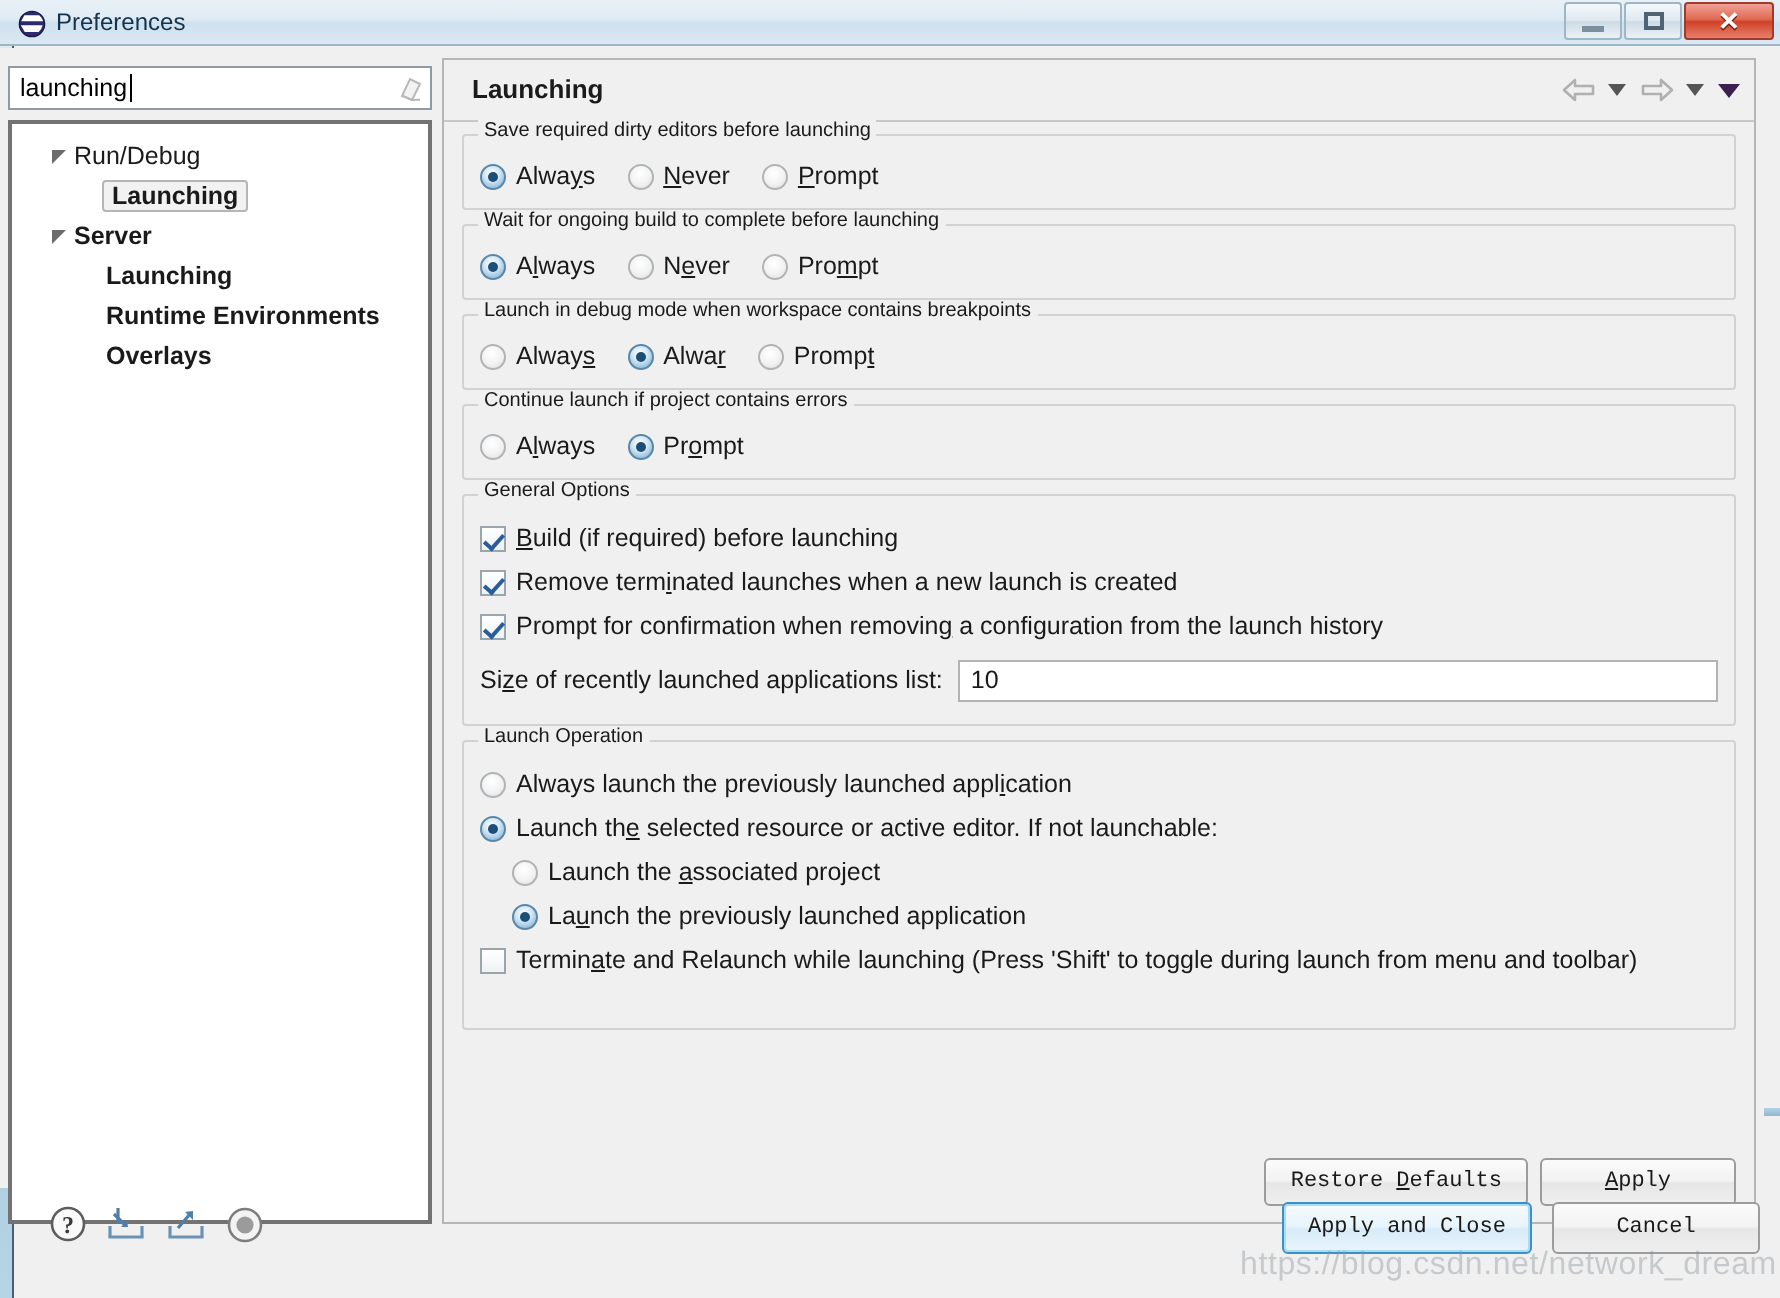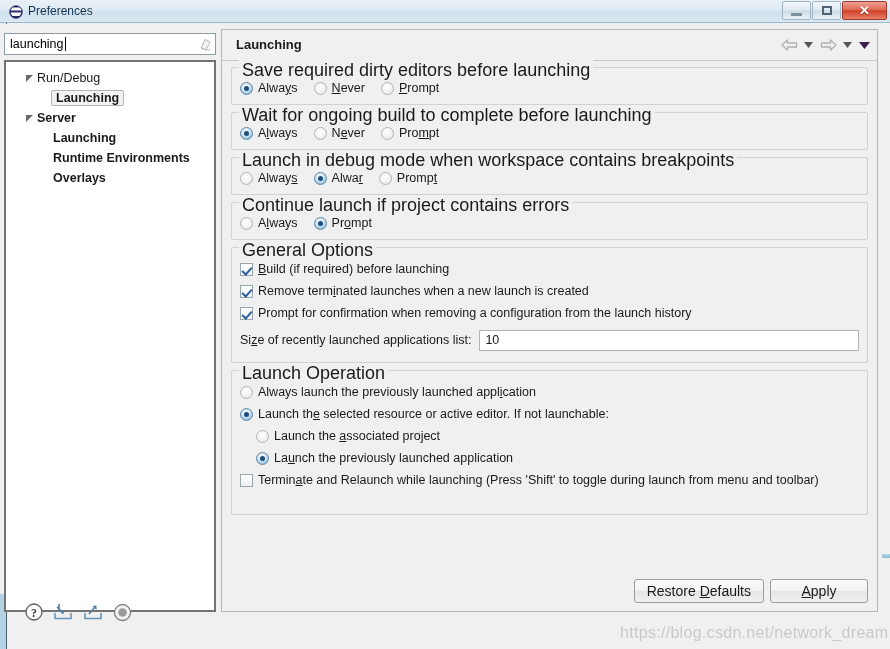--- a/index.html
+++ b/index.html
@@ -147,21 +147,21 @@
     position: relative;
     border: 1px solid #d2d2d2;
     border-radius: 2px;
     margin-bottom: 7px;
     padding: 10px 8px 6px 8px;
   }
   .group > .group-title {
     position: absolute; top: -8px; left: 7px;
     background: #f0f0f0;
     padding: 0 3px;
-    font-size: 18px; color: #1a1a1a;
+    font-size: 10px; color: #1a1a1a;
     white-space: nowrap;
   }
 
   .radio-row { display: flex; align-items: center; gap: 16px; height: 20px; }
   .opt { display: flex; align-items: center; gap: 5px; white-space: nowrap; font-size: 12.5px; }
   .opt-row { display: flex; align-items: center; height: 22px; gap: 5px; font-size: 12.5px; white-space: nowrap; }
 
   .radio {
     width: 13px; height: 13px; border-radius: 50%;
     background: radial-gradient(circle at 45% 35%, #ffffff 0%, #f2f2f2 55%, #dcdcdc 100%);
@@ -210,22 +210,23 @@
 
   .indent { margin-left: 16px; }
 
   
   .btn {
     display: inline-flex; align-items: center; justify-content: center;
     height: 24px; padding: 0 12px;
     border: 1px solid #9c9c9c;
     border-radius: 3px;
     background: linear-gradient(to bottom, #fbfbfb 0%, #f2f2f2 48%, #e6e6e6 52%, #efefef 100%);
-    font-size: 14px; color: #1a1a1a;
+    font-size: 11px; color: #1a1a1a;
     white-space: nowrap;
+    font-family: Liberation Mono, monospace;
   }
   .page-buttons {
     position: absolute; right: 9px; bottom: 8px;
     display: flex; gap: 6px;
   }
   .page-buttons .btn { min-width: 98px; }
 
   .footer {
     position: absolute; left: 8px; top: 594px; width: 882px; height: 51px;
   }
@@ -531,17 +532,25 @@
         </svg>
       </span>
       <span>
         <svg width="19" height="19" viewBox="0 0 19 19">
           <circle cx="9.5" cy="9.5" r="8" fill="#f3f3f3" stroke="#7d7d7d" stroke-width="1.3"></circle>
           <circle cx="9.5" cy="9.5" r="4.3" fill="#9b9b9b"></circle>
         </svg>
       </span>
     </div>
 
+    <div class="footer-buttons">
+      <div class="btn default-btn">
+          <span>Apply and Close</span>
+        </div>
+      <div class="btn">
+          <span>Cancel</span>
+        </div>
+    </div>
   </div>
 
   <div class="watermark">https://blog.csdn.net/network_dream</div>
 
 </div>
 
 </body></html>

